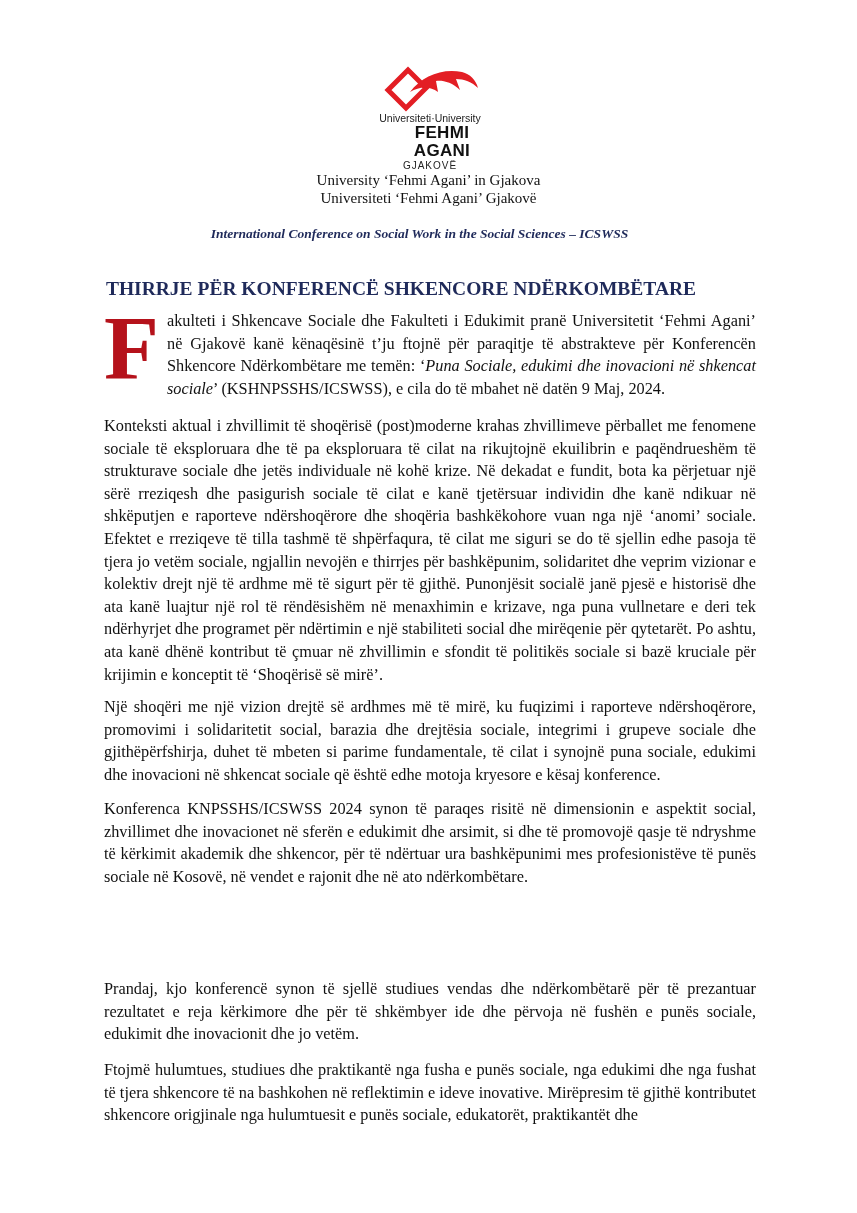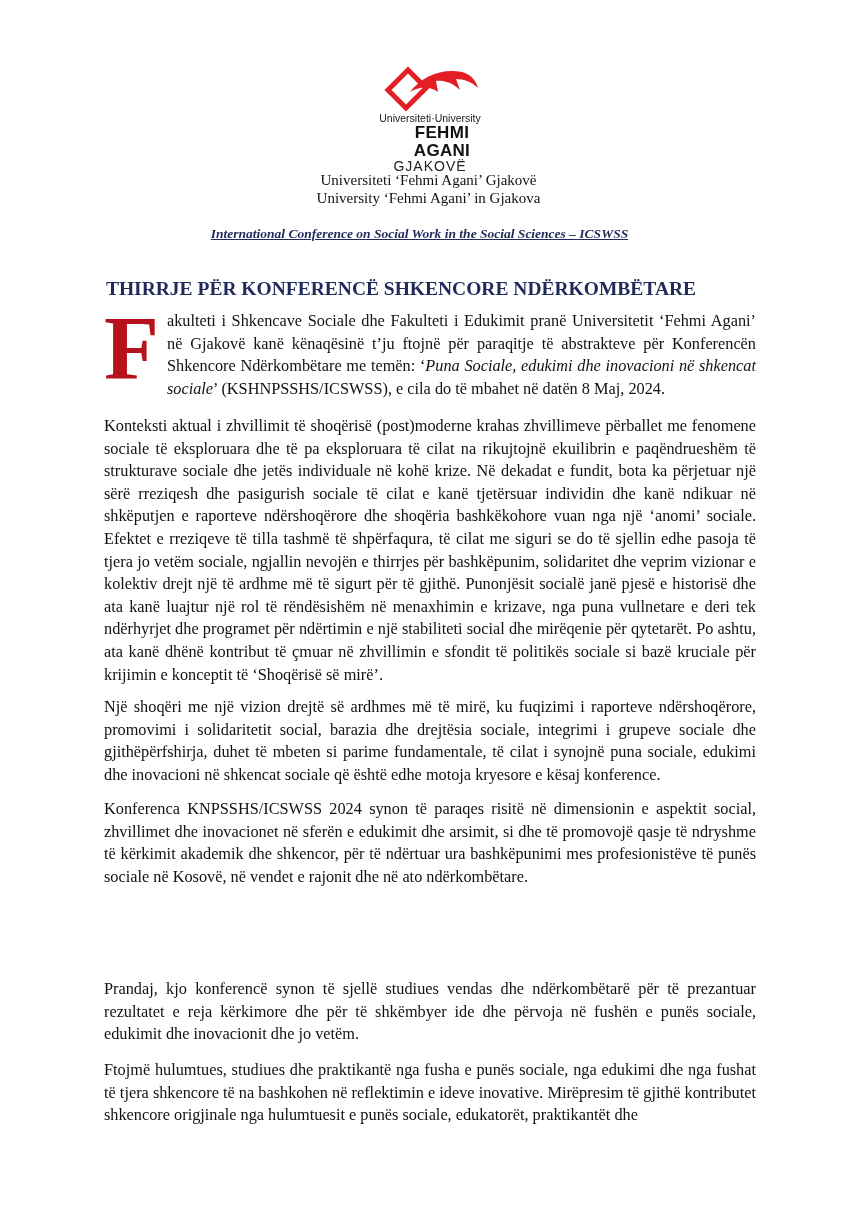--- a/index.html
+++ b/index.html
@@ -46,21 +46,21 @@
       font-family: "Liberation Sans", "DejaVu Sans", sans-serif;
       font-weight: bold;
       font-size: 17px;
       color: #111;
       line-height: 18px;
       letter-spacing: 0.3px;
       margin-left: 24px;
     }
     .logo-city {
       font-family: "Liberation Sans", "DejaVu Sans", sans-serif;
-      font-size: 14px;
+      font-size: 10px;
       color: #222;
       letter-spacing: 1px;
       line-height: 12px;
     }
     .uni-names {
       position: absolute;
       left: 0;
       top: 159px;
       width: 857px;
       text-align: center;
@@ -72,21 +72,20 @@
       position: absolute;
       left: 0;
       top: 214px;
       width: 839px;
       text-align: center;
       font-size: 13.5px;
       line-height: 16px;
       font-weight: bold;
       font-style: italic;
       color: #1f2a5a;
-      text-decoration: underline;
     }
     .main-title {
       position: absolute;
       left: 0;
       top: 266px;
       width: 802px;
       text-align: center;
       font-size: 19.5px;
       font-weight: bold;
       color: #1f2a5a;
@@ -134,33 +133,33 @@
       <path d="M8 28 L28 8 L46 26 L26 46 Z" fill="none" stroke="#e31e24" stroke-width="5" stroke-linejoin="miter"></path>
 
       <path d="M30 30 C42 14, 62 6, 82 10 C90 12, 96 18, 98 26 C92 20, 84 17, 76 17 L80 28 C72 20, 62 18, 56 19 L58 30 C50 24, 40 24, 30 30 Z" fill="#e31e24"></path>
     </svg>
     <div class="logo-sub">Universiteti·University</div>
     <div class="logo-name">FEHMI AGANI</div>
     <div class="logo-city">GJAKOVË</div>
   </div>
 
   <div class="uni-names">
+    <div>University ‘Fehmi Agani’ in Gjakova</div>
     <div>Universiteti ‘Fehmi Agani’ Gjakovë</div>
-    <div>University ‘Fehmi Agani’ in Gjakova</div>
   </div>
 
   <div class="conf-block">
     <div>International Conference on Social Work in the Social Sciences – ICSWSS</div>
   </div>
 
   <div class="main-title">THIRRJE PËR KONFERENCË SHKENCORE NDËRKOMBËTARE</div>
 
   <div class="body-text para1">
     <p>
-      <span class="dropcap">F</span><span>akulteti i Shkencave Sociale dhe Fakulteti i Edukimit pranë Universitetit ‘Fehmi Agani’ në Gjakovë kanë kënaqësinë t’ju ftojnë për paraqitje të abstrakteve për Konferencën Shkencore Ndërkombëtare me temën: ‘</span><em>Puna Sociale, edukimi dhe inovacioni në shkencat sociale</em><span>’ (KSHNPSSHS/ICSWSS), e cila do të mbahet në datën 8 Maj, 2024.</span>
+      <span class="dropcap">F</span><span>akulteti i Shkencave Sociale dhe Fakulteti i Edukimit pranë Universitetit ‘Fehmi Agani’ në Gjakovë kanë kënaqësinë t’ju ftojnë për paraqitje të abstrakteve për Konferencën Shkencore Ndërkombëtare me temën: ‘</span><em>Puna Sociale, edukimi dhe inovacioni në shkencat sociale</em><span>’ (KSHNPSSHS/ICSWSS), e cila do të mbahet në datën 9 Maj, 2024.</span>
     </p>
   </div>
 
   <div class="body-text para2">
     <p>Konteksti aktual i zhvillimit të shoqërisë (post)moderne krahas zhvillimeve përballet me fenomene sociale të eksploruara dhe të pa eksploruara të cilat na rikujtojnë ekuilibrin e paqëndrueshëm të strukturave sociale dhe jetës individuale në kohë krize. Në dekadat e fundit, bota ka përjetuar një sërë rreziqesh dhe pasigurish sociale të cilat e kanë tjetërsuar individin dhe kanë ndikuar në shkëputjen e raporteve ndërshoqërore dhe shoqëria bashkëkohore vuan nga një ‘anomi’ sociale. Efektet e rreziqeve të tilla tashmë të shpërfaqura, të cilat me siguri se do të sjellin edhe pasoja të tjera jo vetëm sociale,  ngjallin nevojën e thirrjes për bashkëpunim, solidaritet dhe veprim vizionar e kolektiv drejt një të ardhme më të sigurt për të gjithë. Punonjësit socialë janë pjesë e historisë dhe ata kanë luajtur një rol të rëndësishëm në menaxhimin e krizave, nga puna vullnetare e deri tek ndërhyrjet dhe programet për ndërtimin e një stabiliteti social dhe mirëqenie për qytetarët. Po ashtu, ata kanë dhënë kontribut të çmuar në zhvillimin e sfondit të politikës sociale si bazë kruciale për krijimin e konceptit të ‘Shoqërisë së mirë’.</p>
   </div>
 
   <div class="body-text para3">
     <p>Një shoqëri me një vizion drejtë së ardhmes më të mirë, ku fuqizimi i raporteve ndërshoqërore, promovimi i solidaritetit social, barazia dhe drejtësia sociale, integrimi i grupeve sociale dhe gjithëpërfshirja, duhet të mbeten si parime fundamentale, të cilat i synojnë puna sociale, edukimi dhe inovacioni në shkencat sociale që është edhe motoja kryesore e kësaj konference.</p>
   </div>

